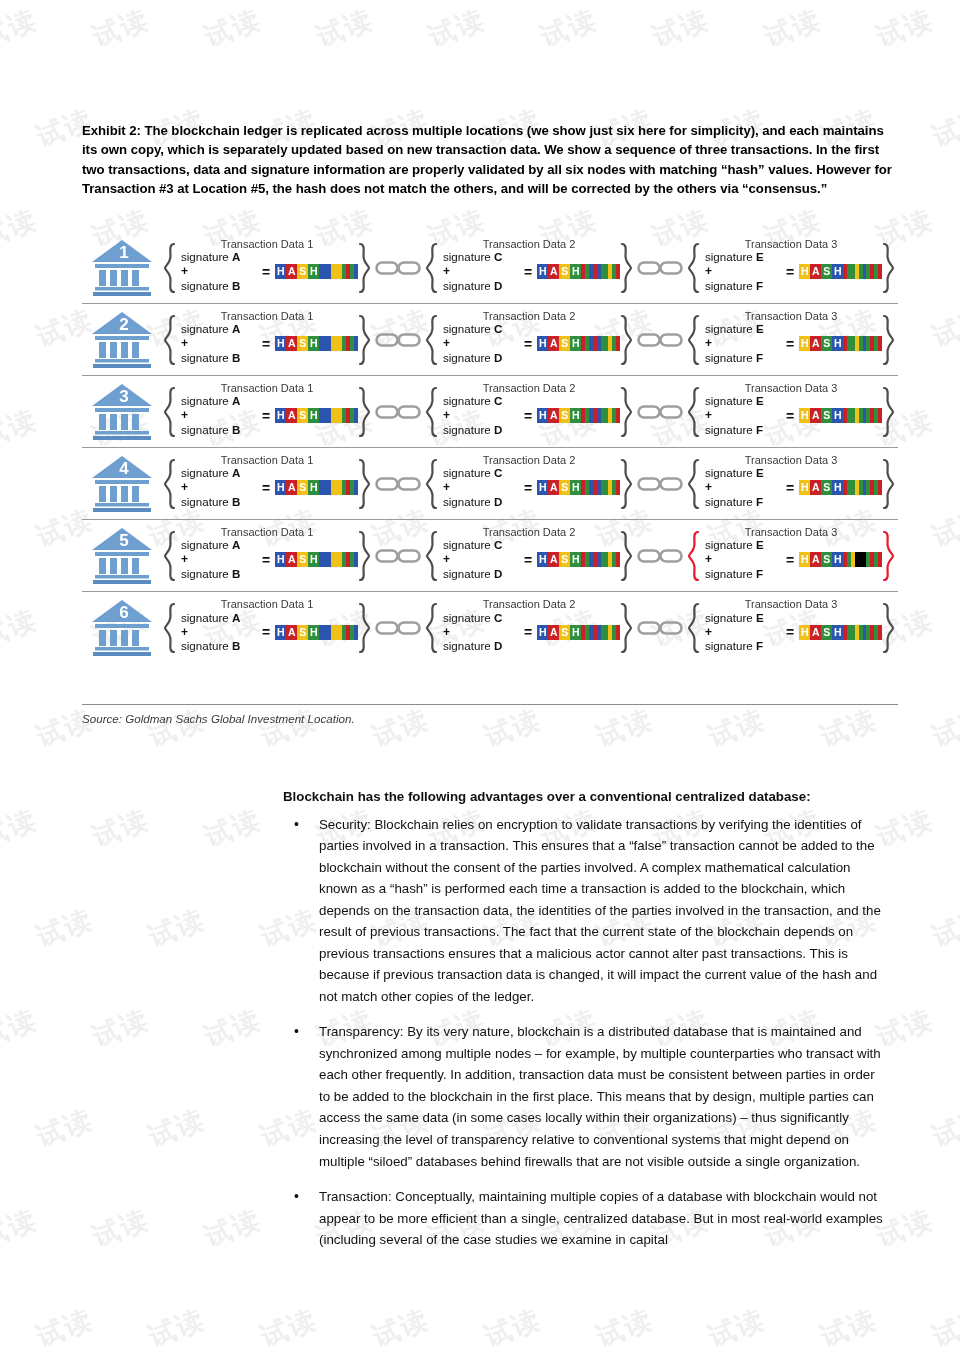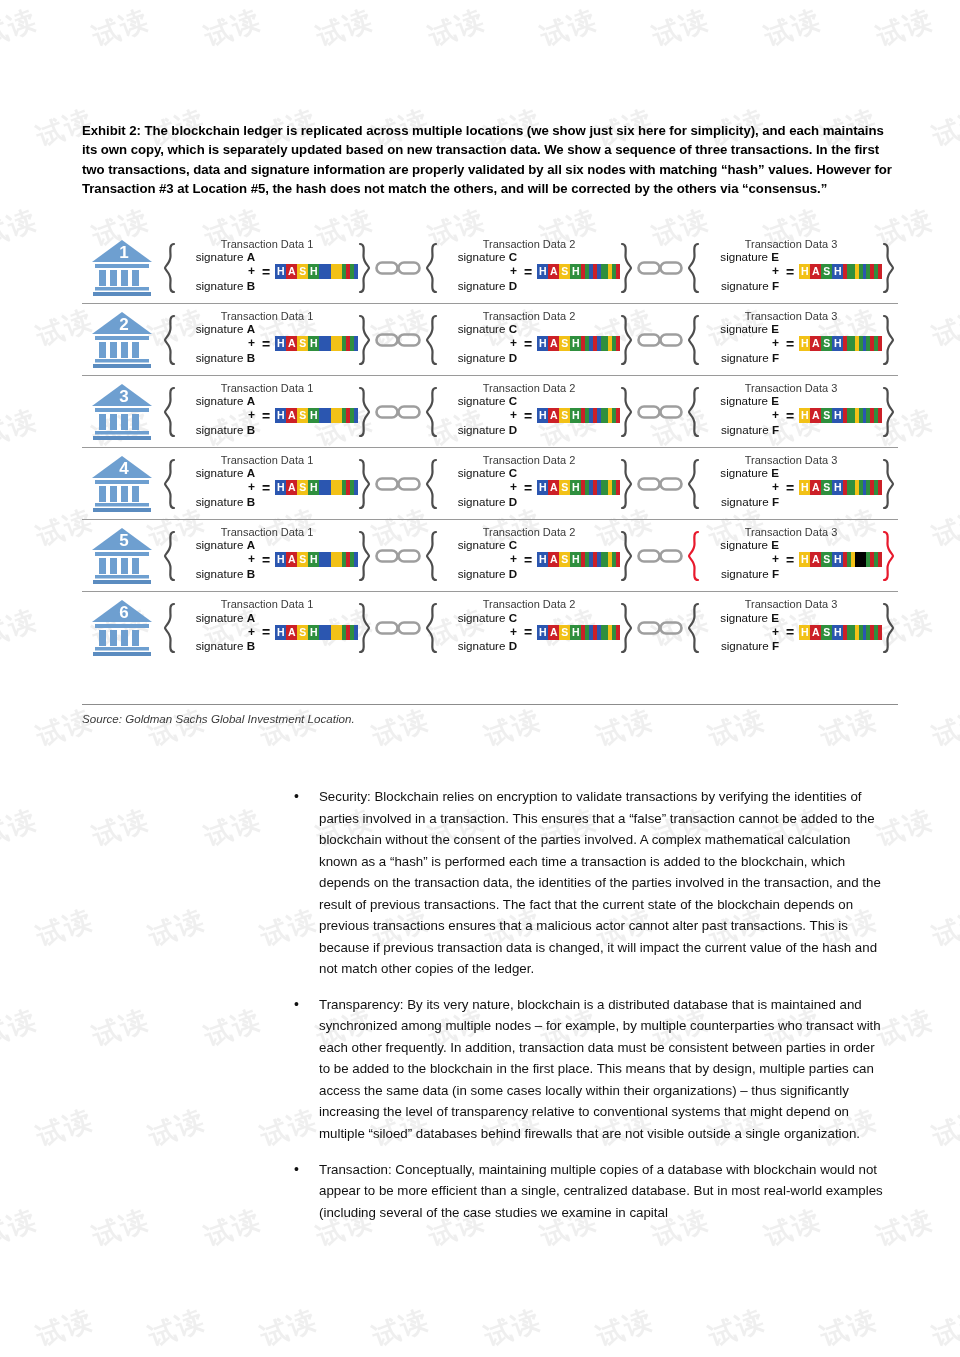--- a/index.html
+++ b/index.html
@@ -141,21 +141,21 @@
   .brace svg { display: block; }
   .txn-body {
     display: flex;
     align-items: center;
     flex: 1 1 auto;
     padding-top: 8px;
   }
   .sigs {
     font-size: 11.6px;
     line-height: 1.22;
-    text-align: right;
+    text-align: left;
     white-space: nowrap;
     color: #111;
     padding: 0 5px;
     min-width: 84px;
   }
   .sigs b { font-weight: 700; }
   .sigs .plus { font-weight: 700; font-size: 12px; }
   .eq {
     font-size: 14px;
     font-weight: 700;
@@ -1164,20 +1164,21 @@
             </span>
           </div>
         </div>
       </div>
     </div>
 
   <div class="fig-rule"></div>
   <div class="source-line">Source: Goldman Sachs Global Investment Location.</div>
 
   <div class="body-copy">
+    <p class="lead-in">Blockchain has the following advantages over a conventional centralized database:</p>
     <ul class="adv" id="advList">
         <li><span class="bullet">•</span><span class="term">Security:</span><span> Blockchain relies on encryption to validate transactions by verifying the identities of parties involved in a transaction. This ensures that a “false” transaction cannot be added to the blockchain without the consent of the parties involved. A complex mathematical calculation known as a “hash” is performed each time a transaction is added to the blockchain, which depends on the transaction data, the identities of the parties involved in the transaction, and the result of previous transactions. The fact that the current state of the blockchain depends on previous transactions ensures that a malicious actor cannot alter past transactions. This is because if previous transaction data is changed, it will impact the current value of the hash and not match other copies of the ledger.</span></li>
         <li><span class="bullet">•</span><span class="term">Transparency:</span><span> By its very nature, blockchain is a distributed database that is maintained and synchronized among multiple nodes – for example, by multiple counterparties who transact with each other frequently. In addition, transaction data must be consistent between parties in order to be added to the blockchain in the first place. This means that by design, multiple parties can access the same data (in some cases locally within their organizations) – thus significantly increasing the level of transparency relative to conventional systems that might depend on multiple “siloed” databases behind firewalls that are not visible outside a single organization.</span></li>
         <li><span class="bullet">•</span><span class="term">Transaction:</span><span> Conceptually, maintaining multiple copies of a database with blockchain would not appear to be more efficient than a single, centralized database. But in most real-world examples (including several of the case studies we examine in capital</span></li>
       </ul>
   </div>
 
 
 </div>
 

